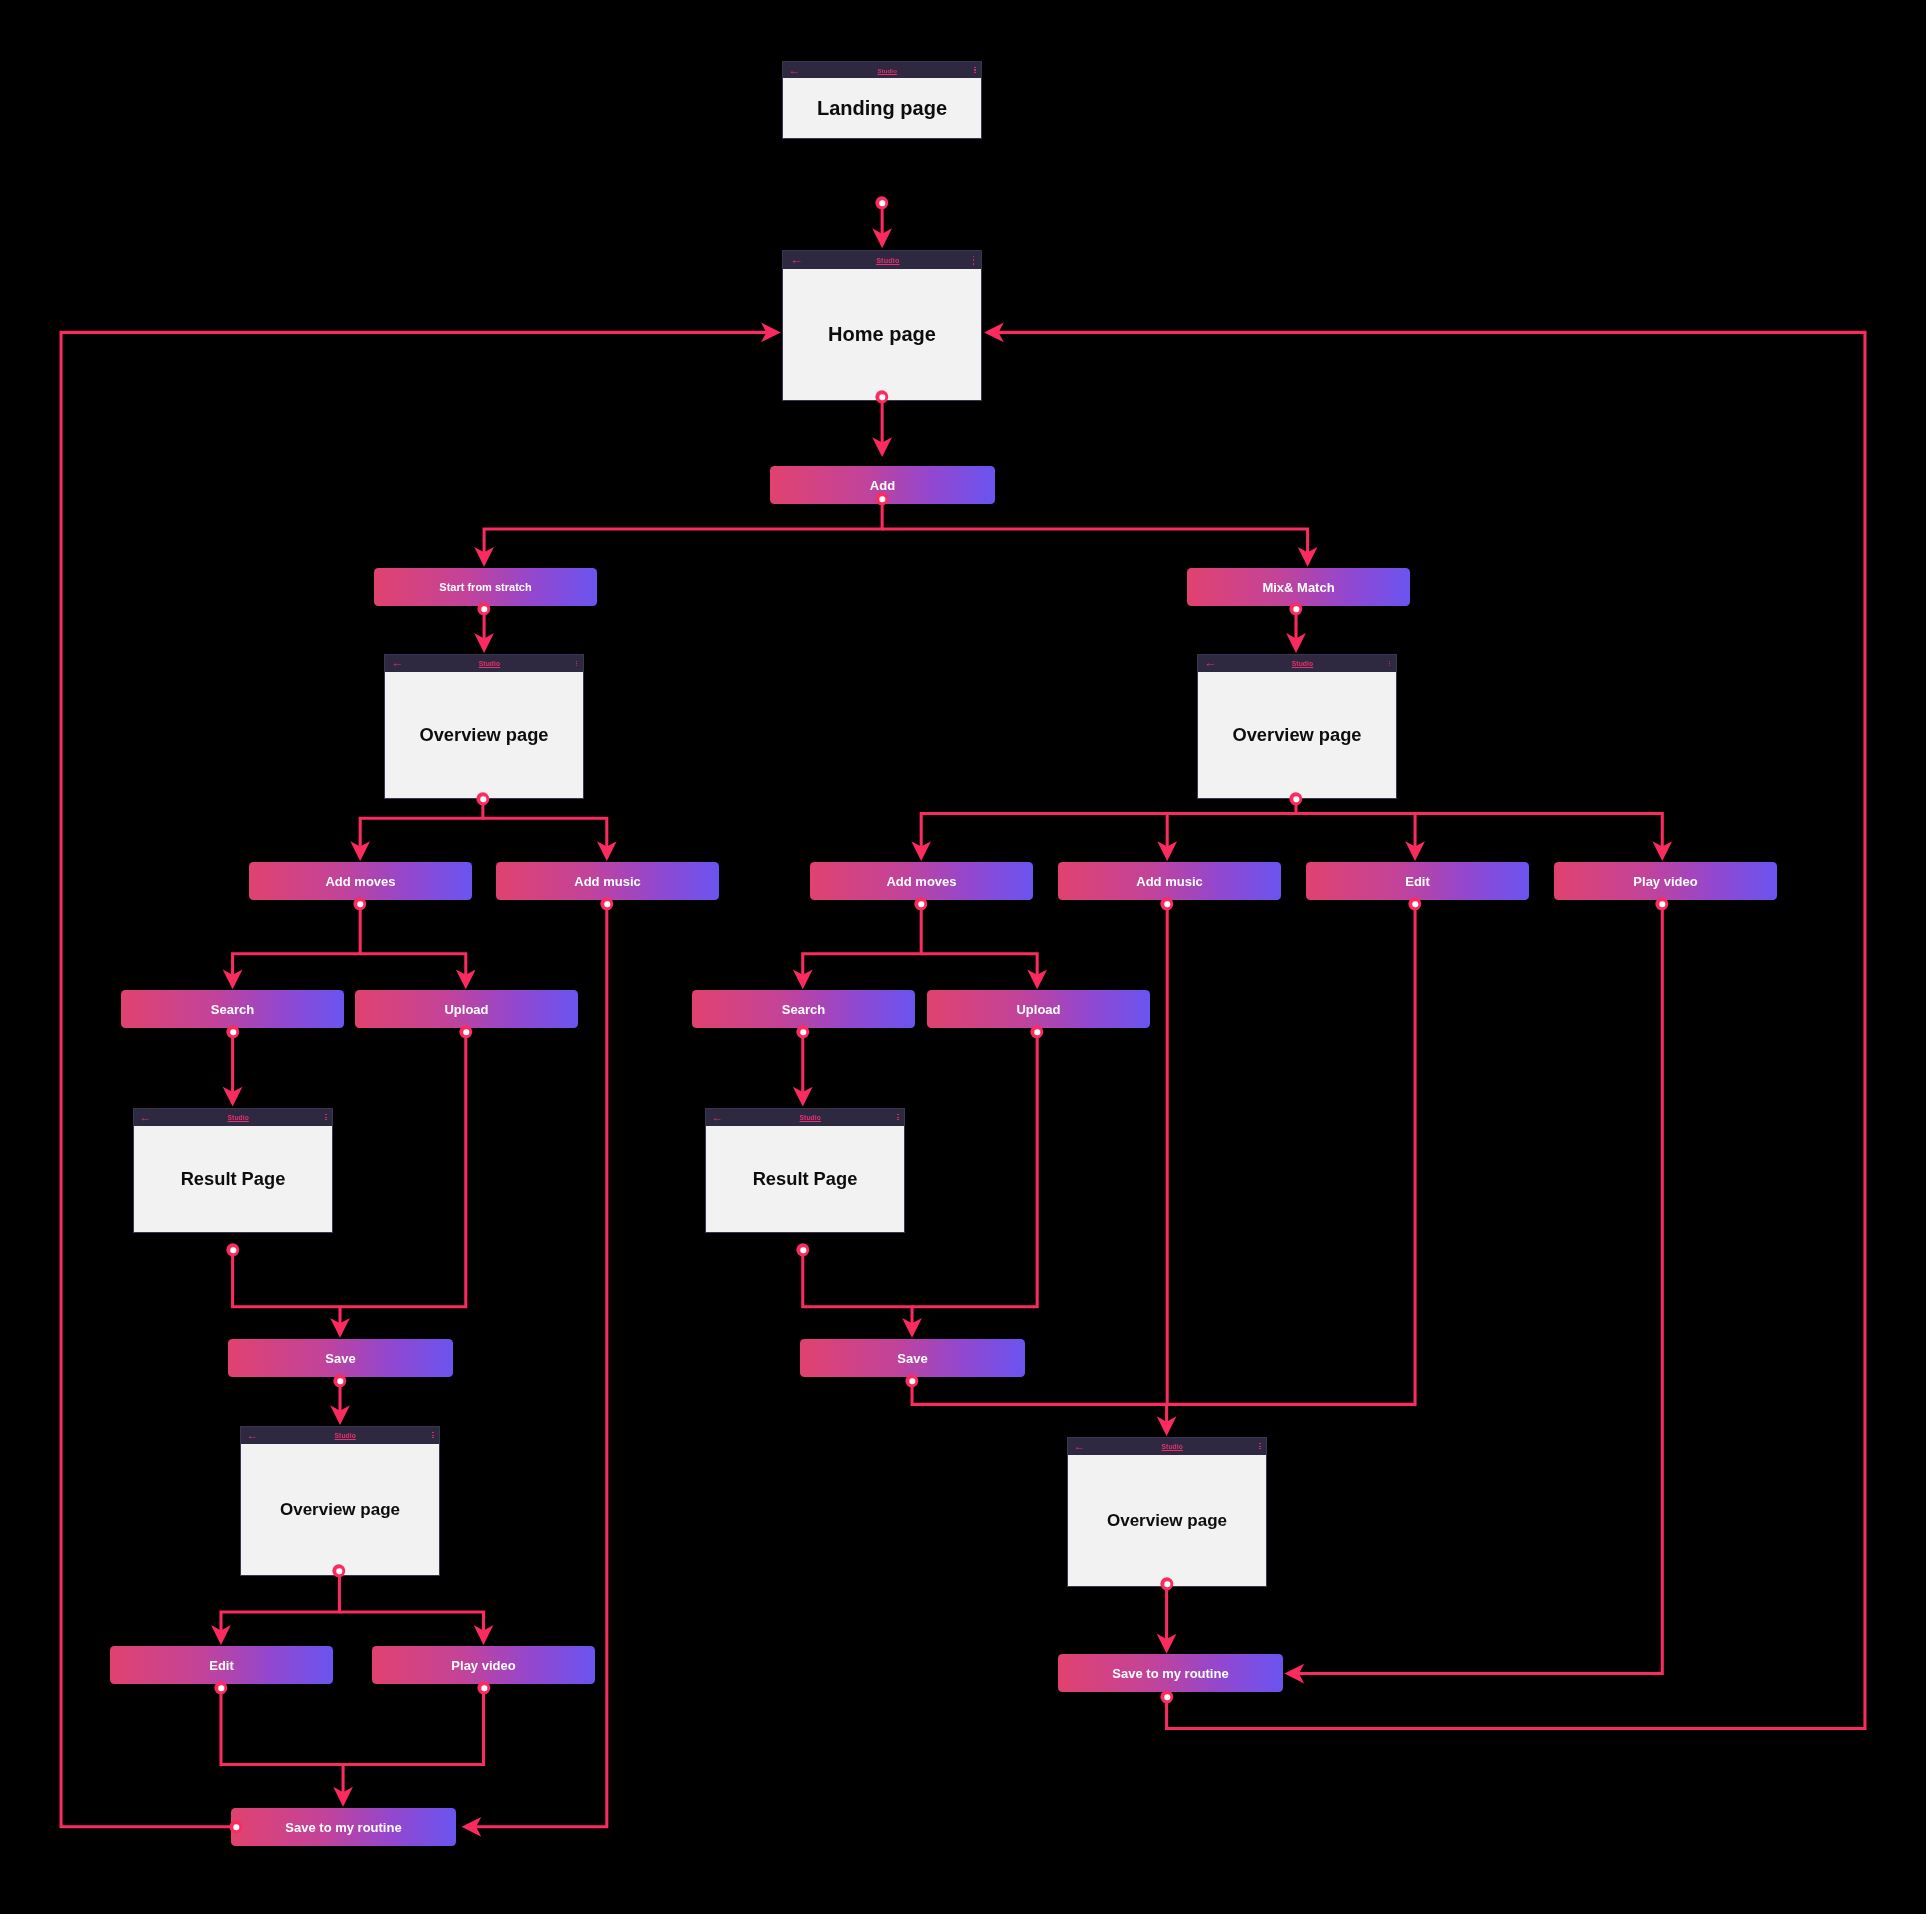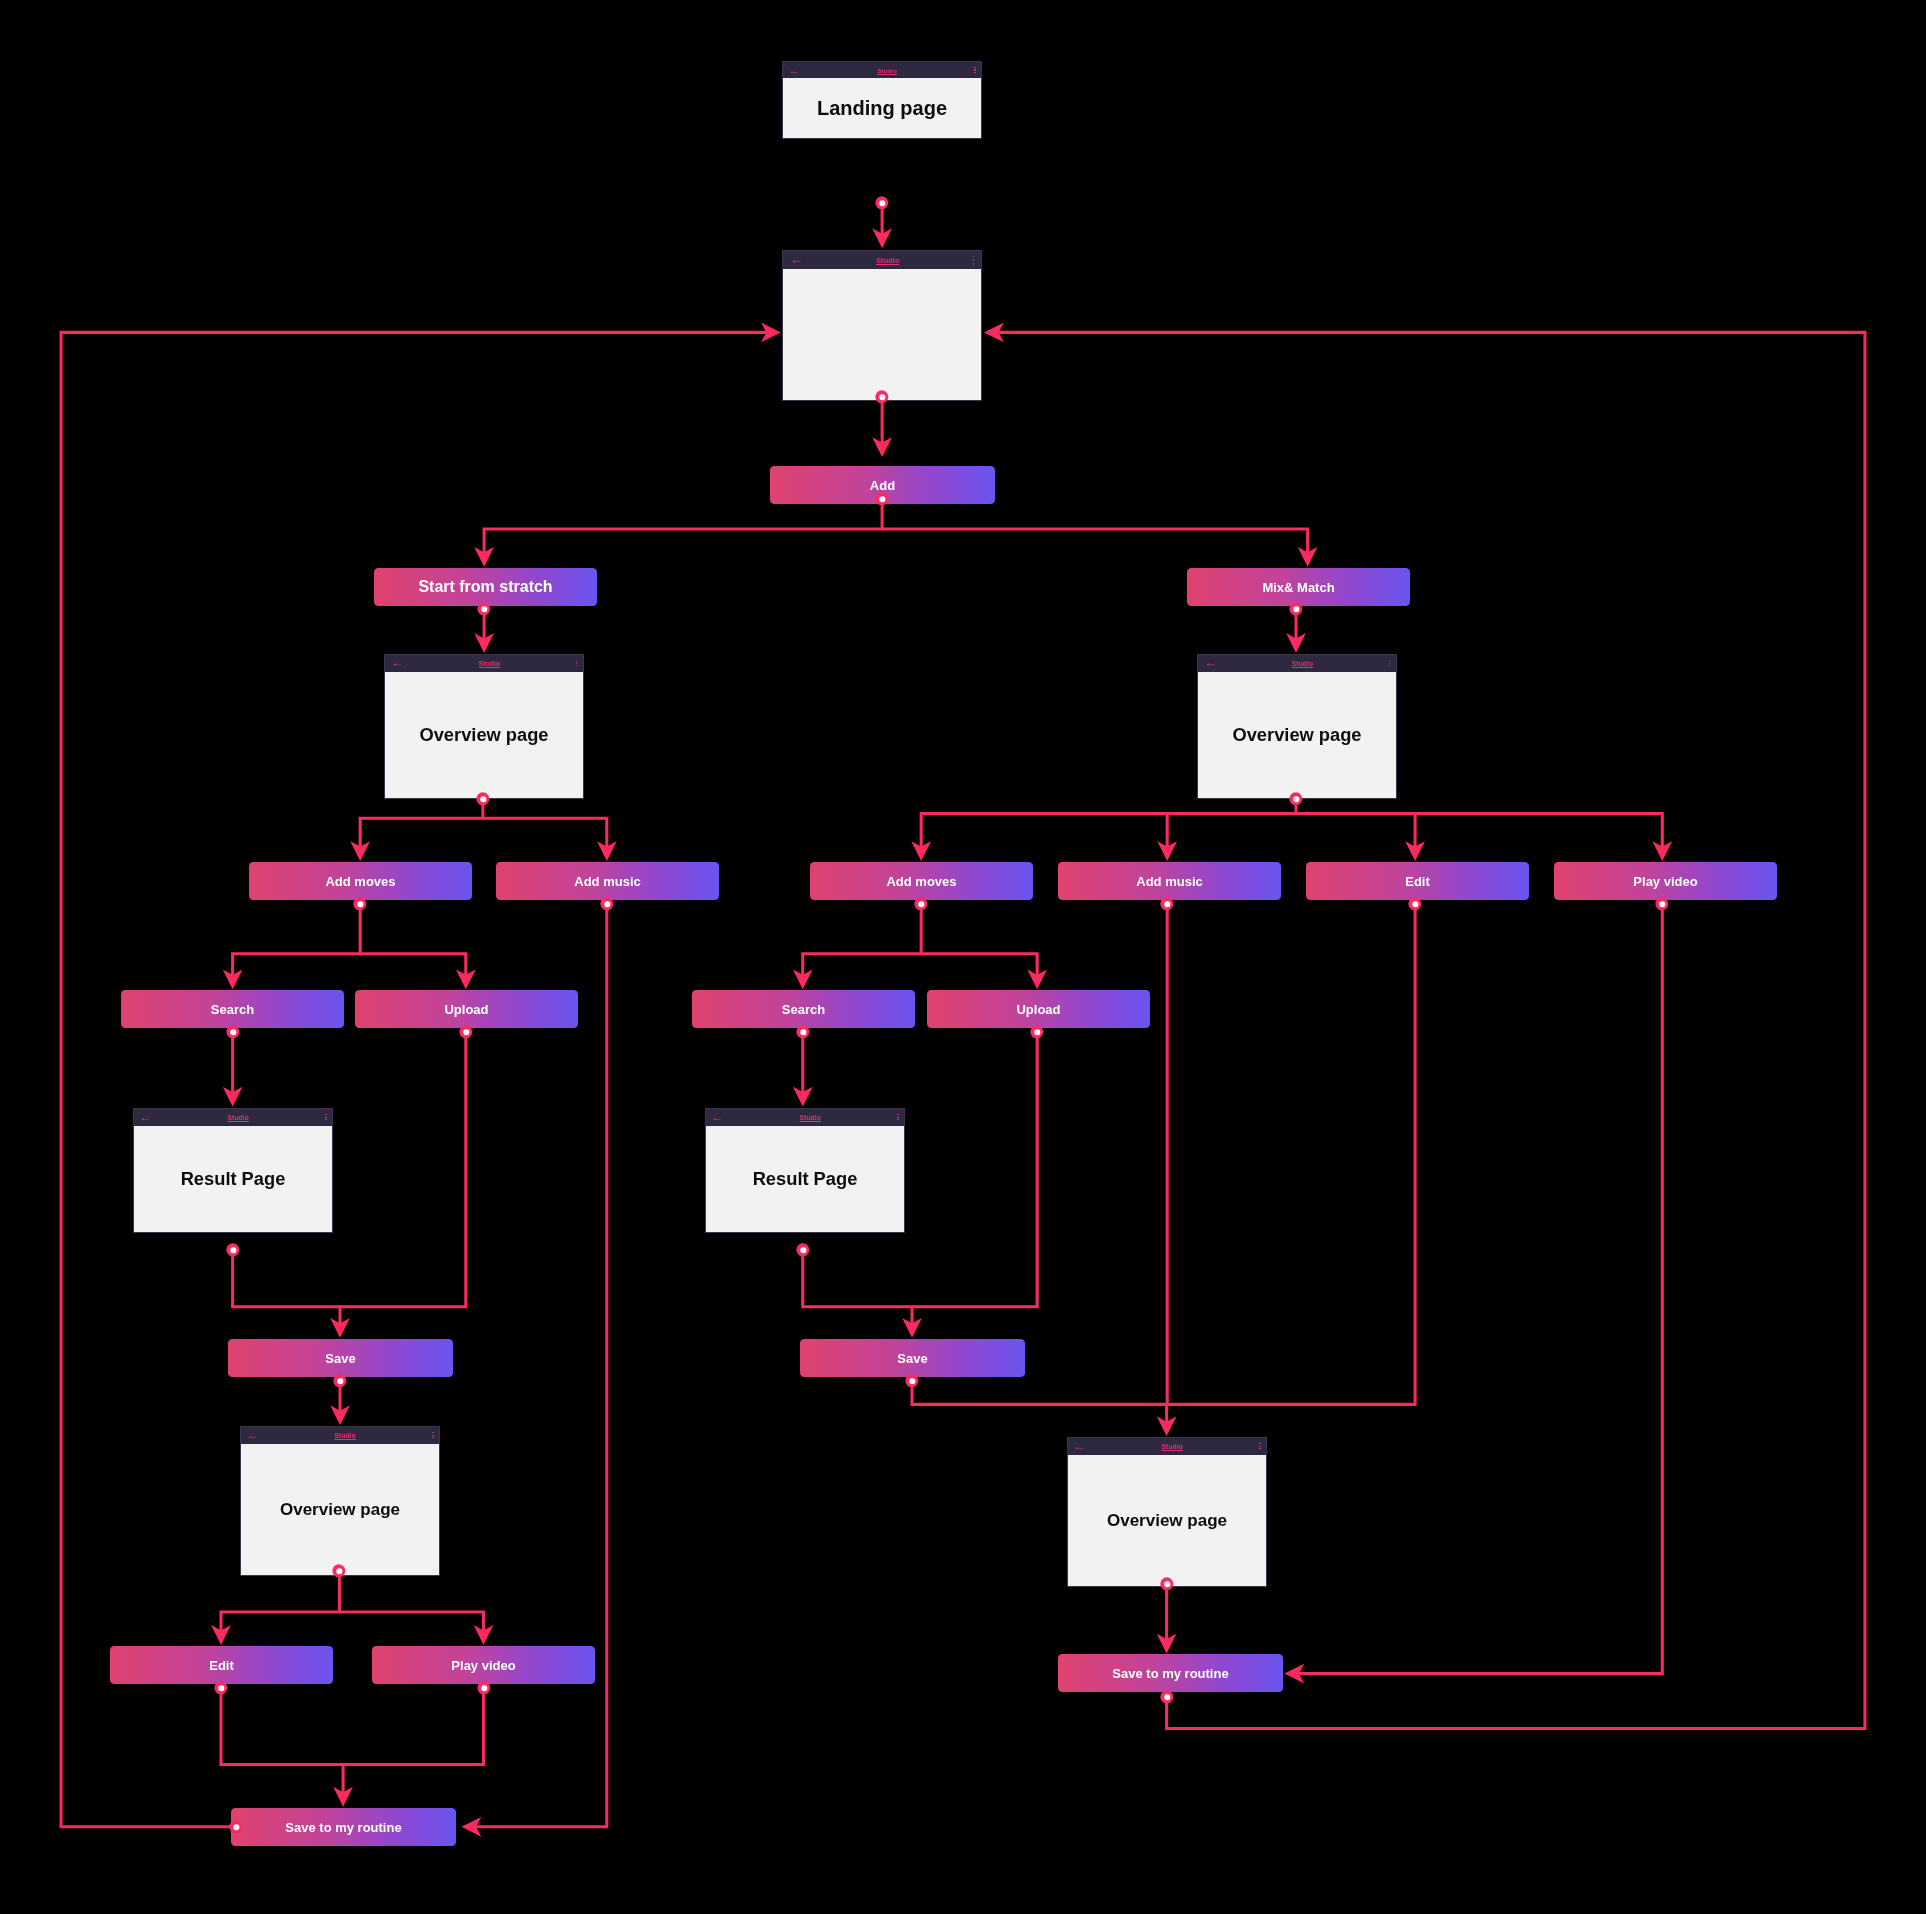--- a/index.html
+++ b/index.html
@@ -178,20 +178,21 @@
       <div class="screen" style="left: 782px; top: 250px; width: 200px; height: 151px;">
         <div class="appbar" style="height: 18.3px; padding: 0px 6.7px;">
           <span class="back" style="font-size: 13.4px;">←</span>
           <span class="title" style="font-size: 7.3px;">Studio</span>
           <span class="kebab">
             <i style="width: 1.8px; height: 1.8px; margin-bottom: 1.8px;"></i>
             <i style="width: 1.8px; height: 1.8px; margin-bottom: 1.8px;"></i>
             <i style="width: 1.8px; height: 1.8px; margin-bottom: 0px;"></i>
           </span>
         </div>
+        <div class="body" style="font-size: 20px;">Home page</div>
       </div>
       <div class="screen" style="left: 384px; top: 654px; width: 200px; height: 145px;">
         <div class="appbar" style="height: 17px; padding: 0px 6.1px;">
           <span class="back" style="font-size: 12.2px;">←</span>
           <span class="title" style="font-size: 6.7px;">Studio</span>
           <span class="kebab">
             <i style="width: 1.2px; height: 1.2px; margin-bottom: 1.2px;"></i>
             <i style="width: 1.2px; height: 1.2px; margin-bottom: 1.2px;"></i>
             <i style="width: 1.2px; height: 1.2px; margin-bottom: 0px;"></i>
           </span>
@@ -252,21 +253,21 @@
           <span class="title" style="font-size: 6.7px;">Studio</span>
           <span class="kebab">
             <i style="width: 1.2px; height: 1.2px; margin-bottom: 1.2px;"></i>
             <i style="width: 1.2px; height: 1.2px; margin-bottom: 1.2px;"></i>
             <i style="width: 1.2px; height: 1.2px; margin-bottom: 0px;"></i>
           </span>
         </div>
         <div class="body" style="font-size: 17px;">Overview page</div>
       </div>
       <div class="btn" style="left: 770px; top: 458px; width: 225px; height: 38px; font-size: 13px; margin-top: 8px;">Add</div>
-      <div class="btn" style="left: 374px; top: 568px; width: 223px; height: 38px; font-size: 16px;">Start from stratch</div>
+      <div class="btn" style="left: 374px; top: 568px; width: 223px; height: 38px; font-size: 11px;">Start from stratch</div>
       <div class="btn" style="left: 1187px; top: 568px; width: 223px; height: 38px; font-size: 13px;">Mix&amp; Match</div>
       <div class="btn" style="left: 249px; top: 862px; width: 223px; height: 38px; font-size: 13px;">Add moves</div>
       <div class="btn" style="left: 496px; top: 862px; width: 223px; height: 38px; font-size: 13px;">Add music</div>
       <div class="btn" style="left: 810px; top: 862px; width: 223px; height: 38px; font-size: 13px;">Add moves</div>
       <div class="btn" style="left: 1058px; top: 862px; width: 223px; height: 38px; font-size: 13px;">Add music</div>
       <div class="btn" style="left: 1306px; top: 862px; width: 223px; height: 38px; font-size: 13px;">Edit</div>
       <div class="btn" style="left: 1554px; top: 862px; width: 223px; height: 38px; font-size: 13px;">Play video</div>
       <div class="btn" style="left: 121px; top: 990px; width: 223px; height: 38px; font-size: 13px;">Search</div>
       <div class="btn" style="left: 355px; top: 990px; width: 223px; height: 38px; font-size: 13px;">Upload</div>
       <div class="btn" style="left: 692px; top: 990px; width: 223px; height: 38px; font-size: 13px;">Search</div>

